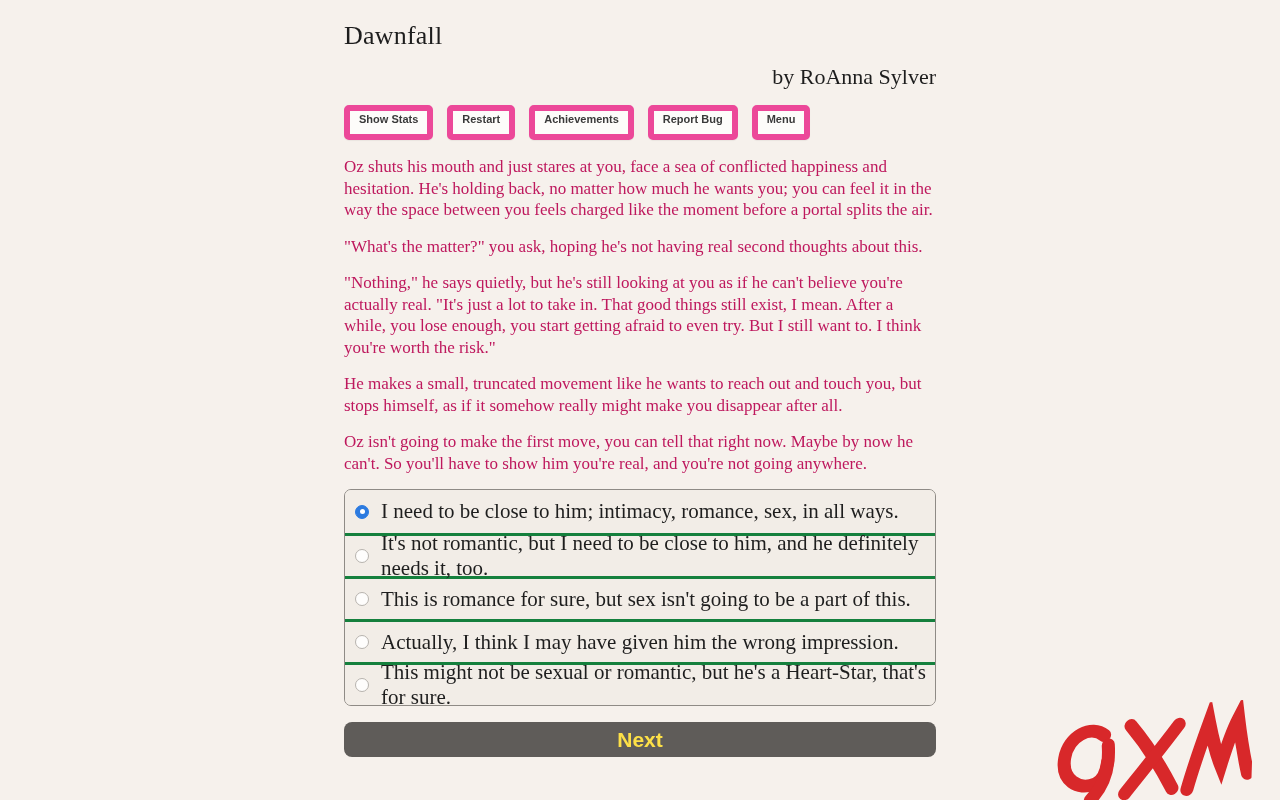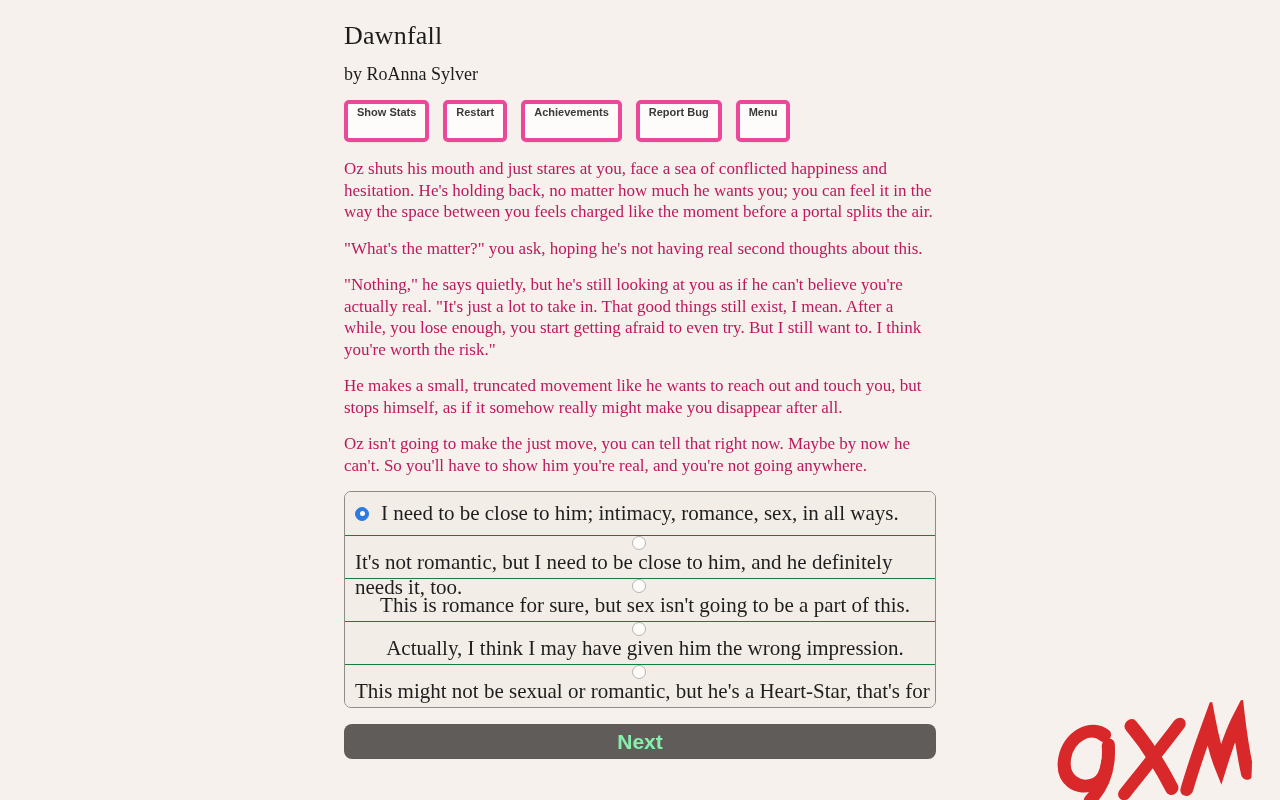--- a/index.html
+++ b/index.html
@@ -19,39 +19,40 @@
   }
   .game-title {
     margin-top: 17px;
     font-size: 26px;
     font-weight: 400;
     color: #1d1d1d;
     letter-spacing: 0.2px;
   }
   .game-author {
     margin-top: 13px;
-    font-size: 18px;
+    font-size: 22px;
     color: #1d1d1d;
+    text-align: right;
   }
   .toolbar {
     margin-top: 15px;
     display: flex;
     gap: 14px;
     align-items: center;
     font-family: "Liberation Sans", sans-serif;
   }
   .toolbar button {
     font-family: "Liberation Sans", sans-serif;
     font-size: 11px;
     font-weight: 600;
     color: #3a3a3a;
     background: #fdfcfa;
-    border: 4px solid #ec4899;
+    border: 6px solid #ec4899;
     border-radius: 5px;
-    padding: 3px 9px 20px 9px;
+    padding: 3px 9px 9px 9px;
     line-height: 1;
     cursor: pointer;
     box-shadow: 0 0.5px 1px rgba(0,0,0,0.05);
   }
   .story { margin-top: 16px; }
   .story p {
     font-size: 17px;
     line-height: 21.5px;
     margin-bottom: 15px;
     color: #be185d;
@@ -64,21 +65,21 @@
     background: #f2ede7;
   }
   .choice-row {
     display: flex;
     align-items: center;
     height: 43px;
     padding-left: 10px;
     cursor: pointer;
     background: #f2ede7;
   }
-  .choice-row + .choice-row { border-top: 1px solid #15803d; flex-direction: column; }
+  .choice-row + .choice-row { border-top: 3px solid #15803d; }
   .radio {
     width: 14px;
     height: 14px;
     border-radius: 50%;
     background: #fefdfc;
     border: 1px solid #b7b3ae;
     margin-right: 12px;
     flex: 0 0 auto;
     position: relative;
   }
@@ -96,21 +97,21 @@
     background: #ffffff;
   }
   .choice-label { font-size: 21px; color: #1e1e1e; }
   .next-button {
     margin-top: 16px;
     width: 100%;
     height: 35px;
     background: #5f5c59;
     border: none;
     border-radius: 8px;
-    color: #86efac;
+    color: #fde047;
     font-family: "Liberation Sans", sans-serif;
     font-size: 21px;
     font-weight: 700;
     cursor: pointer;
     display: flex;
     align-items: center;
     justify-content: center;
     text-align: center;
   }
   .watermark {
@@ -138,21 +139,21 @@
       <button>Achievements</button>
       <button>Report Bug</button>
       <button>Menu</button>
     </div>
 
     <div class="story">
       <p>Oz shuts his mouth and just stares at you, face a sea of conflicted happiness and hesitation. He's holding back, no matter how much he wants you; you can feel it in the way the space between you feels charged like the moment before a portal splits the air.</p>
       <p>"What's the matter?" you ask, hoping he's not having real second thoughts about this.</p>
       <p>"Nothing," he says quietly, but he's still looking at you as if he can't believe you're actually real. "It's just a lot to take in. That good things still exist, I mean. After a while, you lose enough, you start getting afraid to even try. But I still want to. I think you're worth the risk."</p>
       <p>He makes a small, truncated movement like he wants to reach out and touch you, but stops himself, as if it somehow really might make you disappear after all.</p>
-      <p>Oz isn't going to make the just move, you can tell that right now. Maybe by now he can't. So you'll have to show him you're real, and you're not going anywhere.</p>
+      <p>Oz isn't going to make the first move, you can tell that right now. Maybe by now he can't. So you'll have to show him you're real, and you're not going anywhere.</p>
     </div>
 
     <div class="choices">
       <div class="choice-row">
         <span class="radio checked"></span>
         <span class="choice-label">I need to be close to him; intimacy, romance, sex, in all ways.</span>
       </div>
       <div class="choice-row">
         <span class="radio"></span>
         <span class="choice-label">It's not romantic, but I need to be close to him, and he definitely needs it, too.</span>

